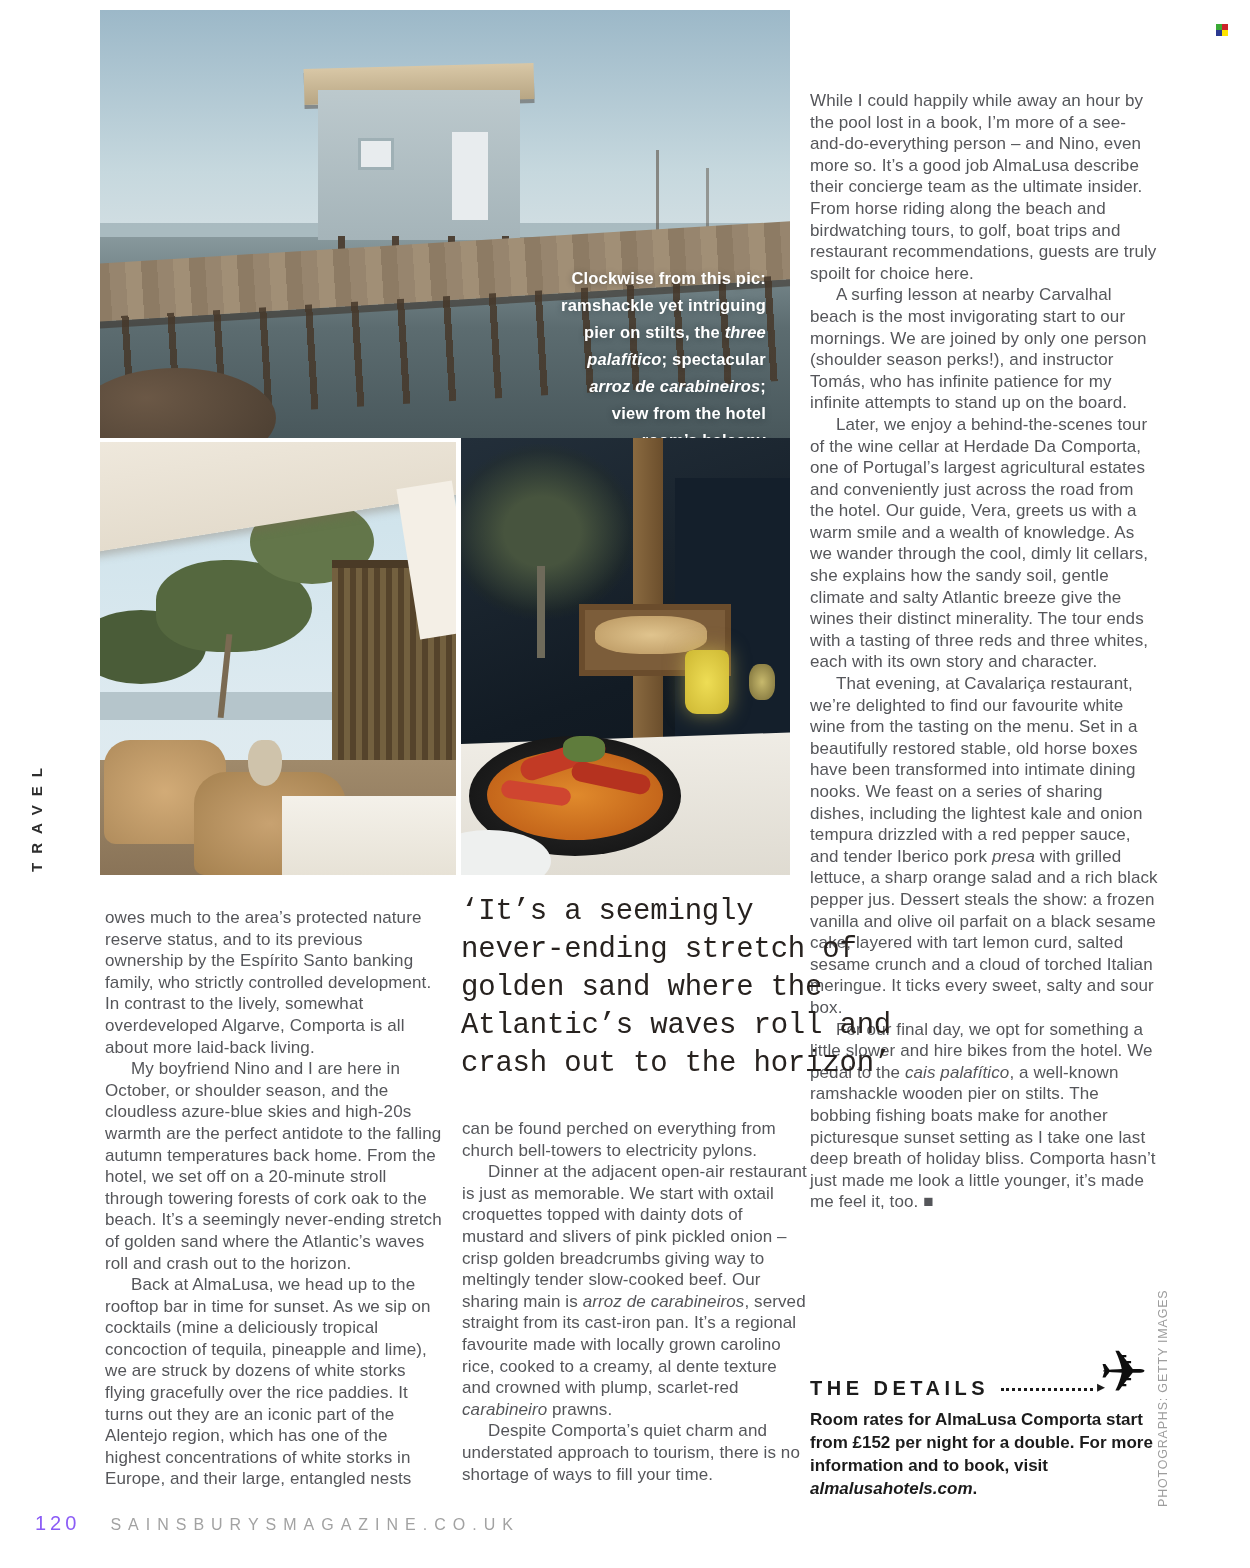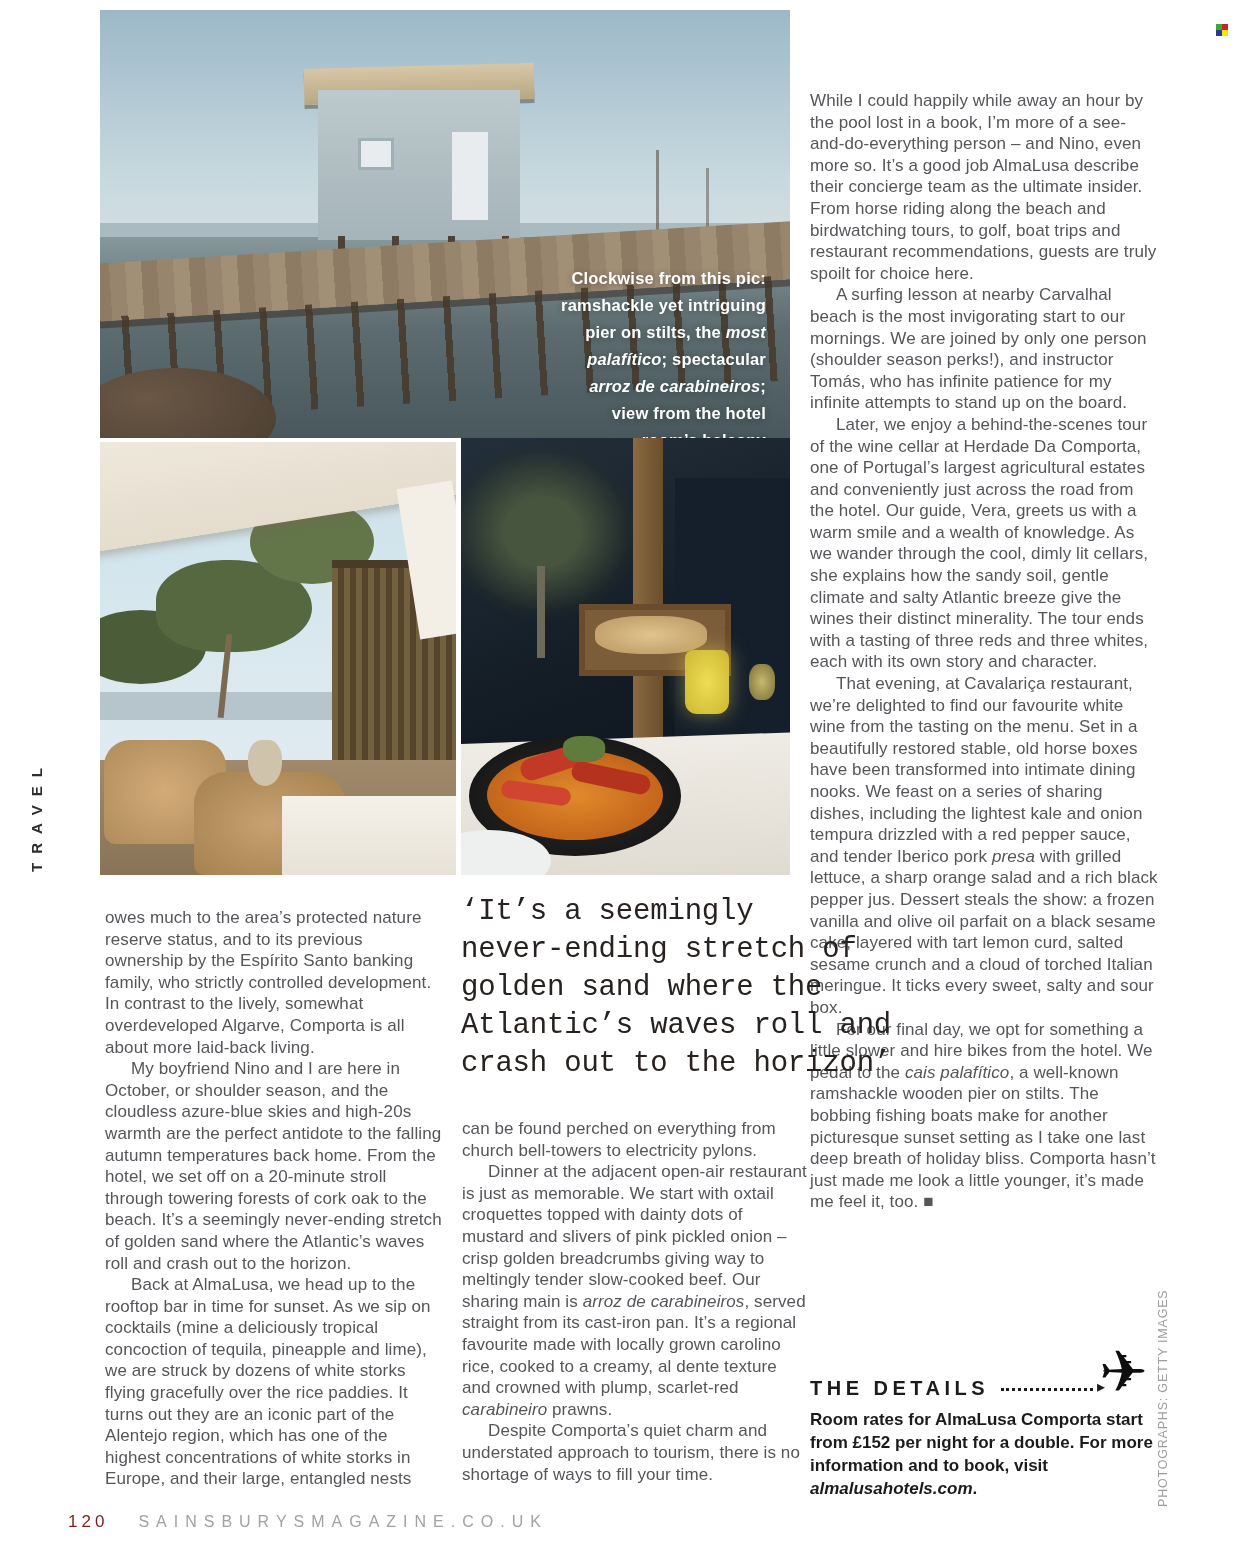--- a/index.html
+++ b/index.html
@@ -87,21 +87,21 @@
   .plane{font-family:"DejaVu Sans",sans-serif;font-size:58px;line-height:1;color:#0e0e0e;margin-left:6px;position:relative;top:-16px;}
   .details-body{margin-top:4px;width:362px;font-size:17px;line-height:23px;font-weight:700;color:#1b1b1b;}
 
   .travel-label{position:absolute;left:28px;top:692px;height:180px;writing-mode:vertical-rl;transform:rotate(180deg);
     font-size:15px;font-weight:700;letter-spacing:9px;color:#2e2e2e;}
 
   .credit{position:absolute;left:1156px;top:1262px;height:245px;writing-mode:vertical-rl;transform:rotate(180deg);
     font-size:12.5px;letter-spacing:.8px;color:#9d9d9d;white-space:nowrap;}
 
   .footer{position:absolute;left:35px;top:1512px;display:flex;align-items:baseline;}
-  .pagenum{font-size:17px;letter-spacing:4px;color:#7f1d1d;margin-left:33px;}
+  .pagenum{font-size:20px;letter-spacing:4px;color:#8b5cf6;}
   .site{margin-left:30px;font-size:16px;letter-spacing:7px;color:#a2a2a2;}
 
   .corner-icon{position:absolute;left:1216px;top:24px;width:12px;height:12px;display:grid;grid-template-columns:6px 6px;}
   .sq{width:6px;height:6px;}
   .sq.g{background:#3aaa35}.sq.r{background:#cc2229}.sq.b{background:#2b3990}.sq.y{background:#ffe400}
 </style>
 </head>
 <body>
 
 <div class="page">
@@ -127,21 +127,21 @@
     <div class="p-hut"></div>
     <div class="p-door"></div>
     <div class="p-window"></div>
     <div class="p-stilt" style="left:238px"></div>
     <div class="p-stilt" style="left:292px"></div>
     <div class="p-stilt" style="left:348px"></div>
     <div class="p-stilt" style="left:402px"></div>
     <div class="p-deck"></div>
     <div class="p-legs"></div>
     <div class="p-rock"></div>
-    <figcaption class="photo-caption">Clockwise from this pic:<br>ramshackle yet intriguing<br>pier on stilts, the <i>most</i><br><i>palafítico</i>; spectacular<br><i>arroz de carabineiros</i>;<br>view from the hotel<br>room’s balcony</figcaption>
+    <figcaption class="photo-caption">Clockwise from this pic:<br>ramshackle yet intriguing<br>pier on stilts, the <i>three</i><br><i>palafítico</i>; spectacular<br><i>arroz de carabineiros</i>;<br>view from the hotel<br>room’s balcony</figcaption>
   </figure>
 
   <figure class="photo photo-balcony">
     <div class="b-sky"></div>
     <div class="b-water"></div>
     <div class="b-palm3"></div>
     <div class="b-palm1"></div>
     <div class="b-palm2"></div>
     <div class="b-trunk"></div>
     <div class="b-fence"></div>

